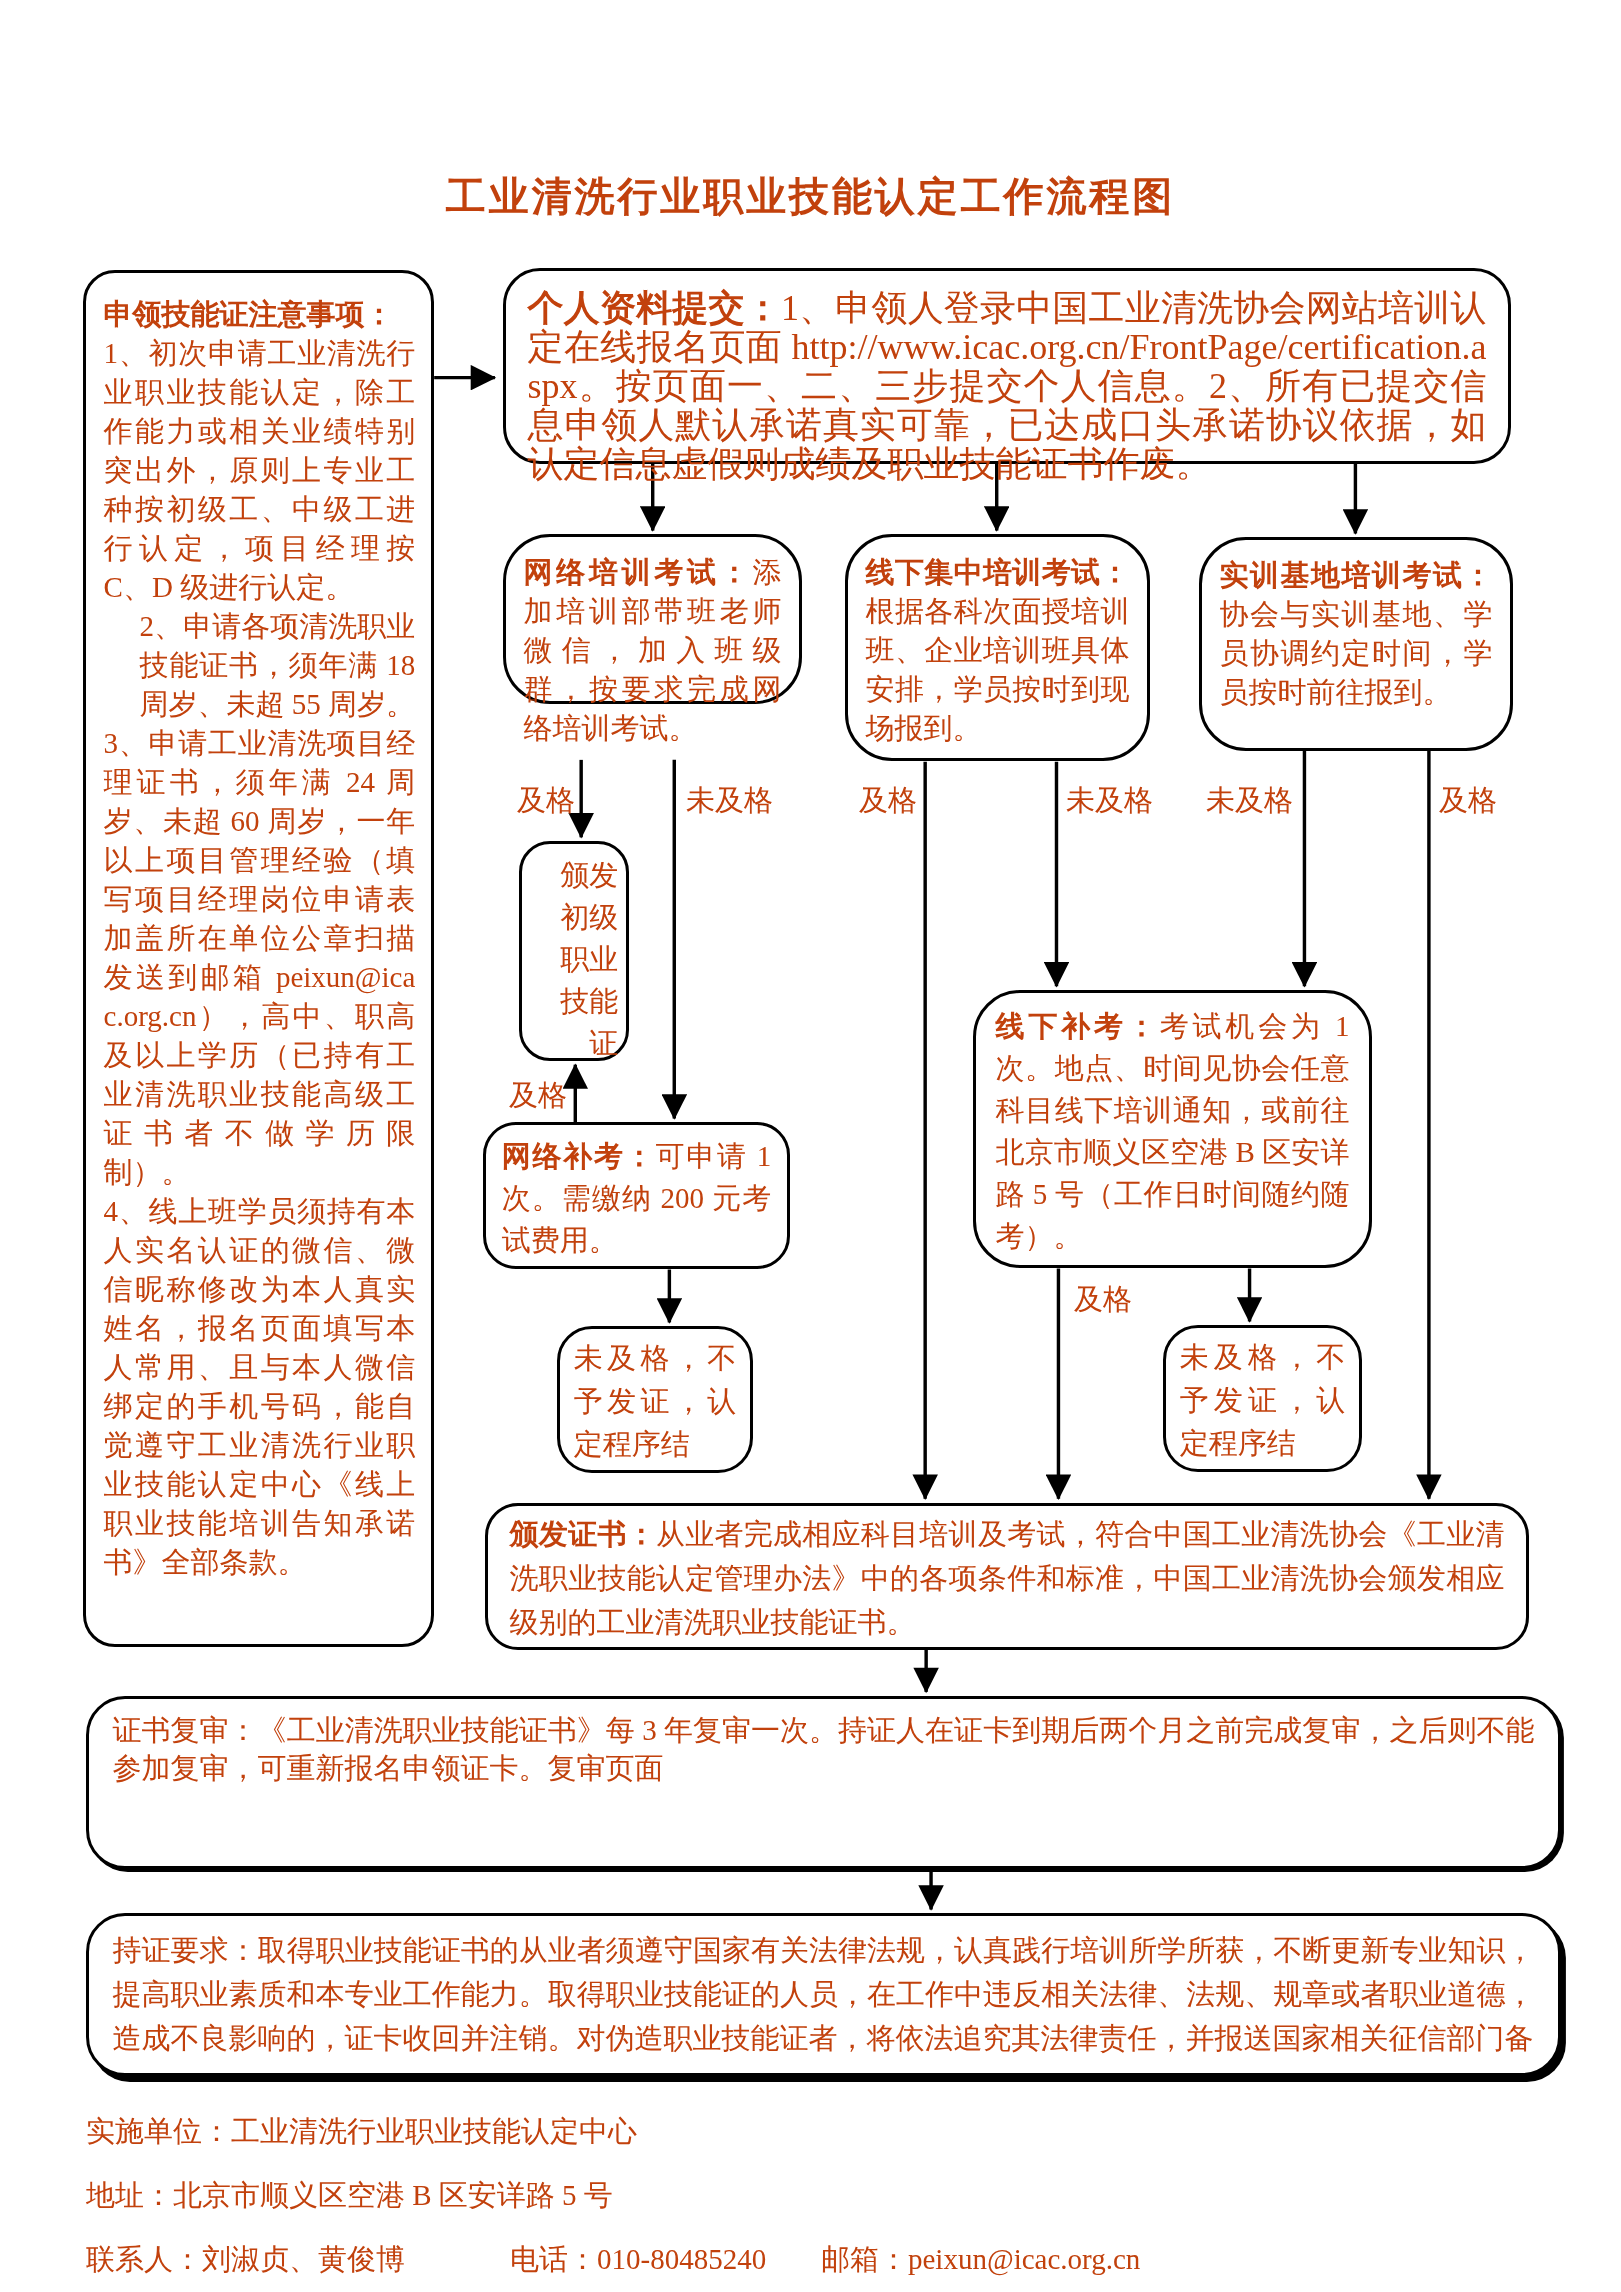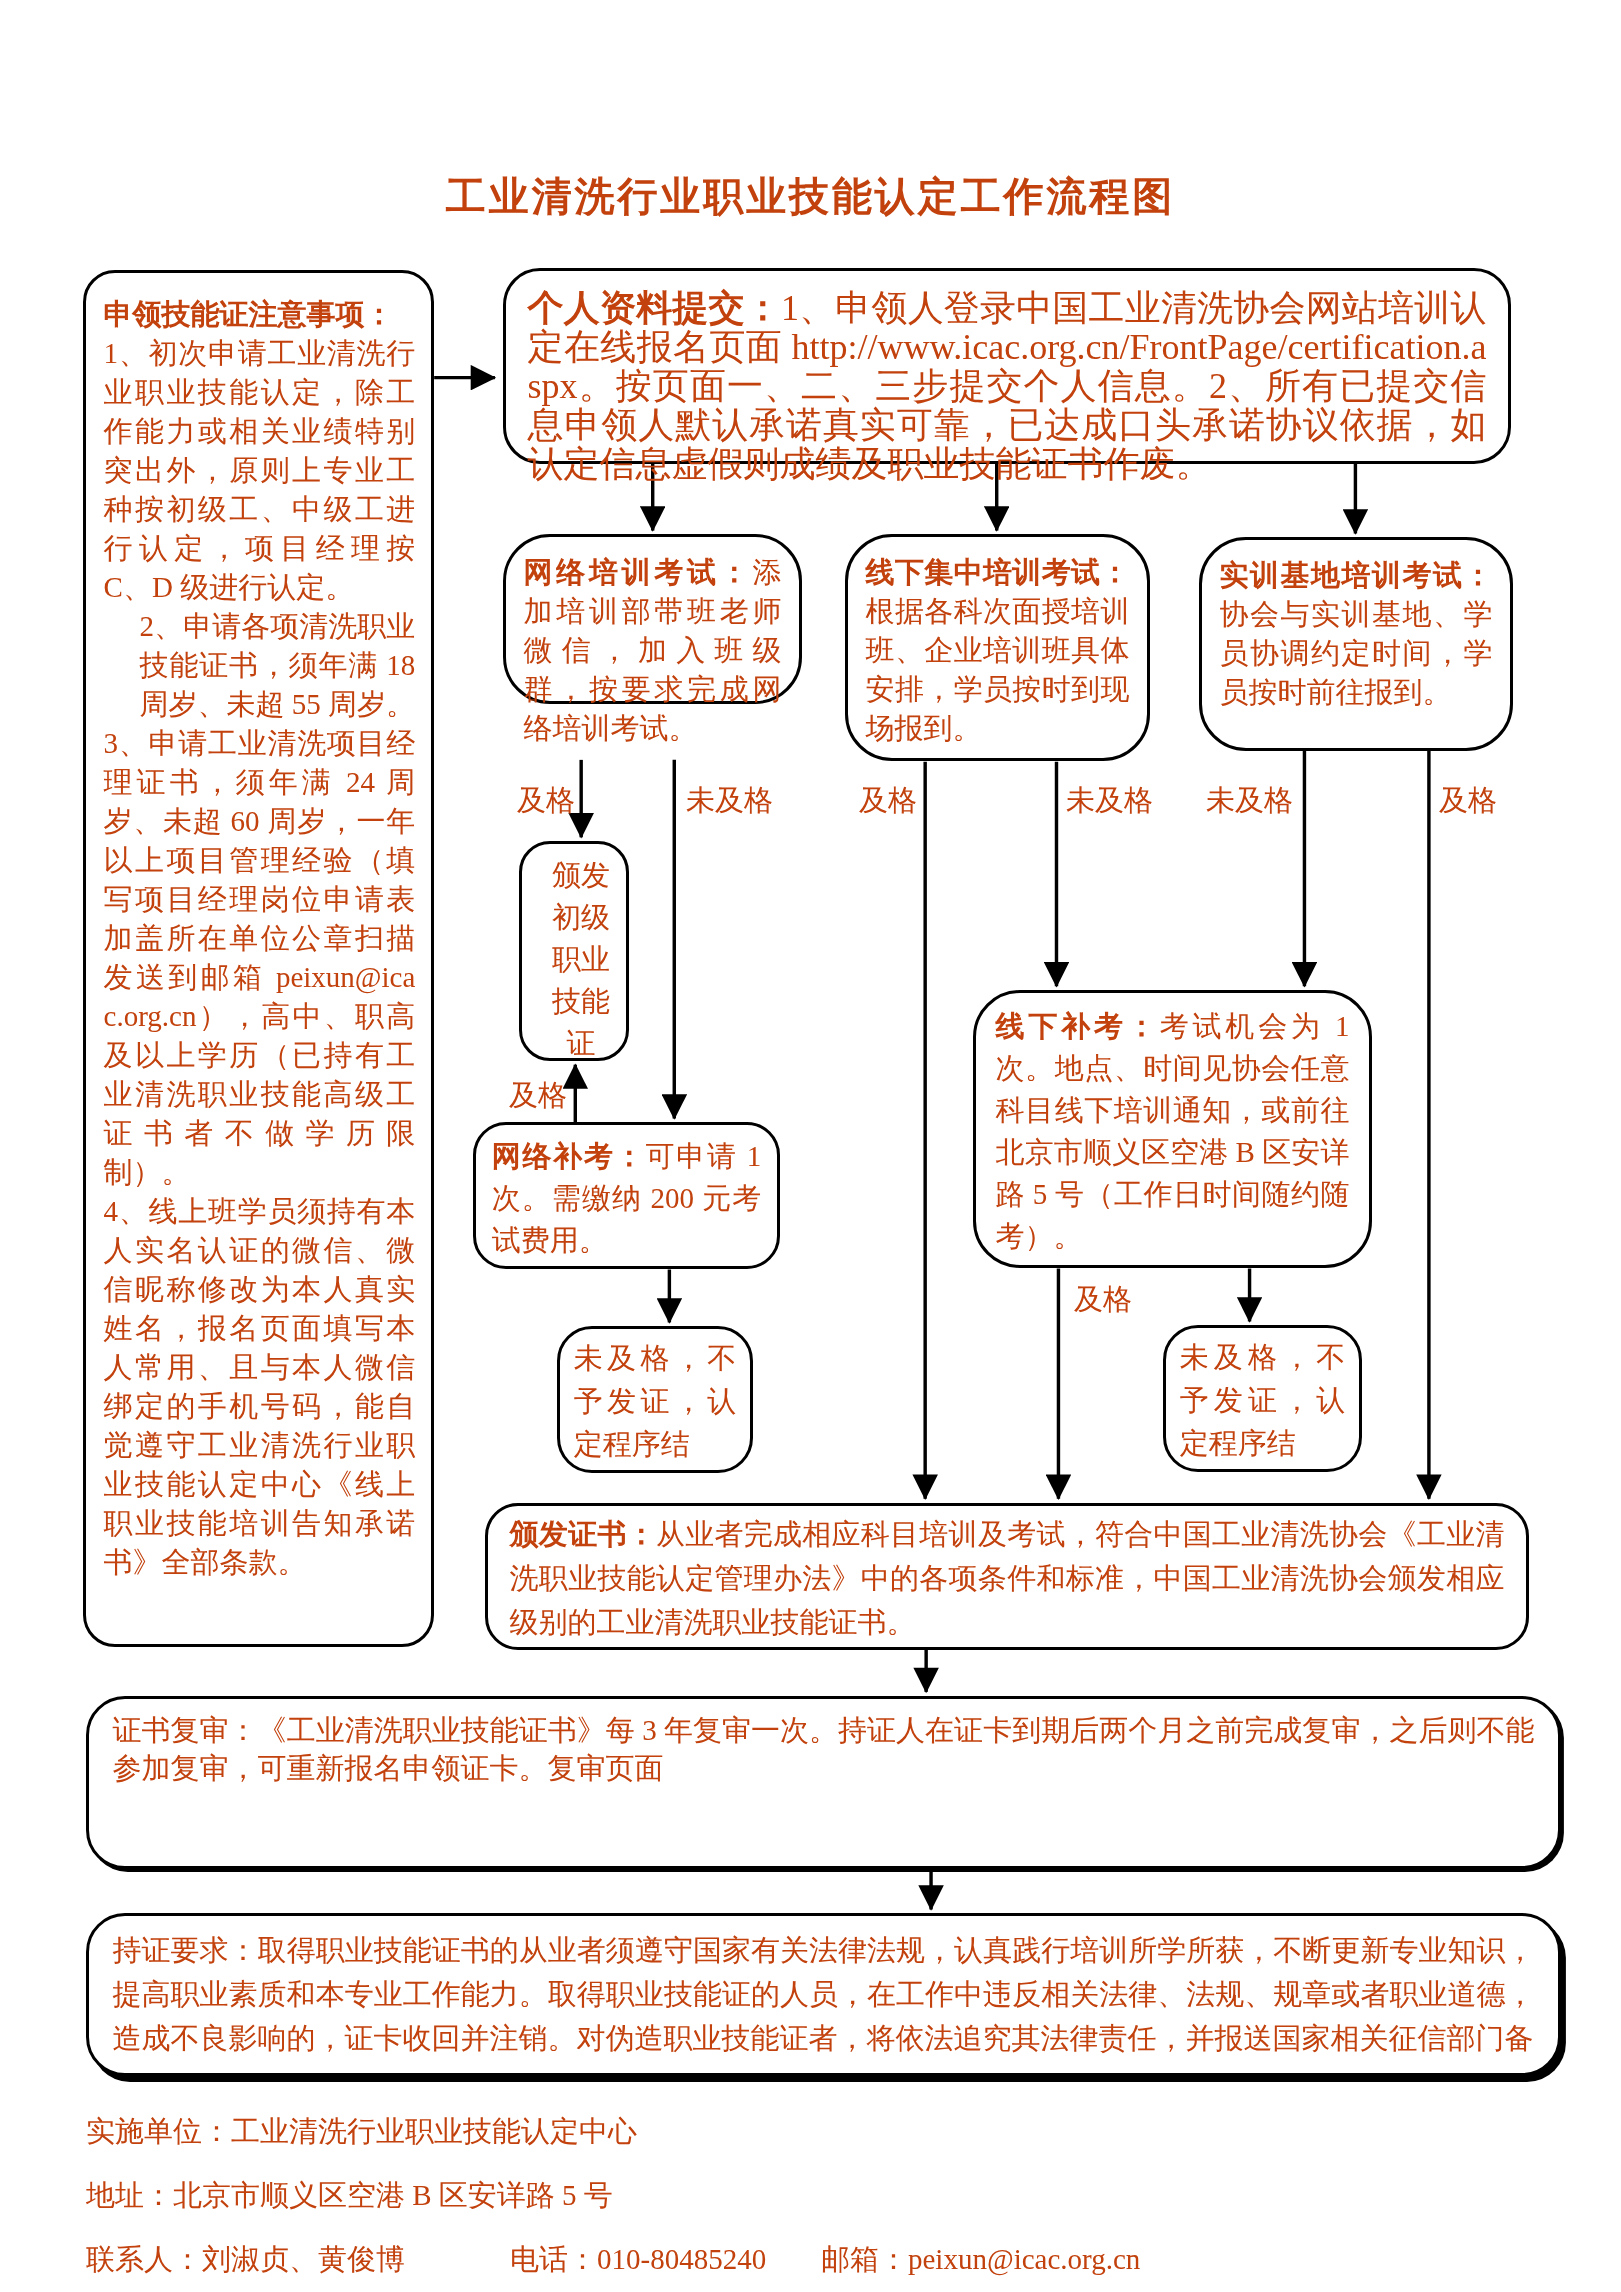--- a/index.html
+++ b/index.html
@@ -61,25 +61,25 @@
   <div class="box" style="left:503px;top:534px;width:299px;height:170px;border-radius:47px;padding:15.7px 17.6px;">
     <b>网络培训考试：</b><span>添加培训部带班老师微信，加入班级群，按要求完成网络培训考试。</span>
   </div>
   <div class="box" style="left:845px;top:534px;width:305px;height:227px;border-radius:47px;padding:15.7px 17.6px;">
     <b>线下集中培训考试：</b><span>根据各科次面授培训班、企业培训班具体安排，学员按时到现场报到。</span>
   </div>
   <div class="box" style="left:1199px;top:537px;width:314px;height:214px;border-radius:47px;padding:15.7px 17.6px;">
     <b>实训基地培训考试：</b><span>协会与实训基地、学员协调约定时间，学员按时前往报到。</span>
   </div>
 
-  <div class="box" style="left:519px;top:841px;width:110px;height:220px;border-radius:31px;padding:9.8px 7.8px 0 21.6px;line-height:42px;text-align:center;">
+  <div class="box" style="left:519px;top:841px;width:110px;height:220px;border-radius:31px;padding:9.8px 7.8px 0 21.6px;line-height:42px;text-align:right;">
     <span>颁发初级职业技能证</span>
   </div>
 
-  <div class="box" style="left:473px;top:1122px;width:307px;height:147px;border-radius:33px;padding:9.8px 15.7px;line-height:42px;">
+  <div class="box" style="left:483px;top:1122px;width:307px;height:147px;border-radius:33px;padding:9.8px 15.7px;line-height:42px;">
     <b>网络补考：</b><span>可申请 1 次。需缴纳 200 元考试费用。</span>
   </div>
 
   <div class="box" style="left:973px;top:990px;width:399px;height:278px;border-radius:47px;padding:11.8px 19.6px;line-height:42px;">
     <b>线下补考：</b><span>考试机会为 1 次。地点、时间见协会任意科目线下培训通知，或前往北京市顺义区空港 B 区安详路 5 号（工作日时间随约随考）。</span>
   </div>
 
   <div class="box" style="left:557px;top:1326px;width:196px;height:147px;border-radius:35px;padding:7.8px 13.7px;line-height:43px;">
     <span>未及格，不予发证，认定程序结</span>
   </div>

